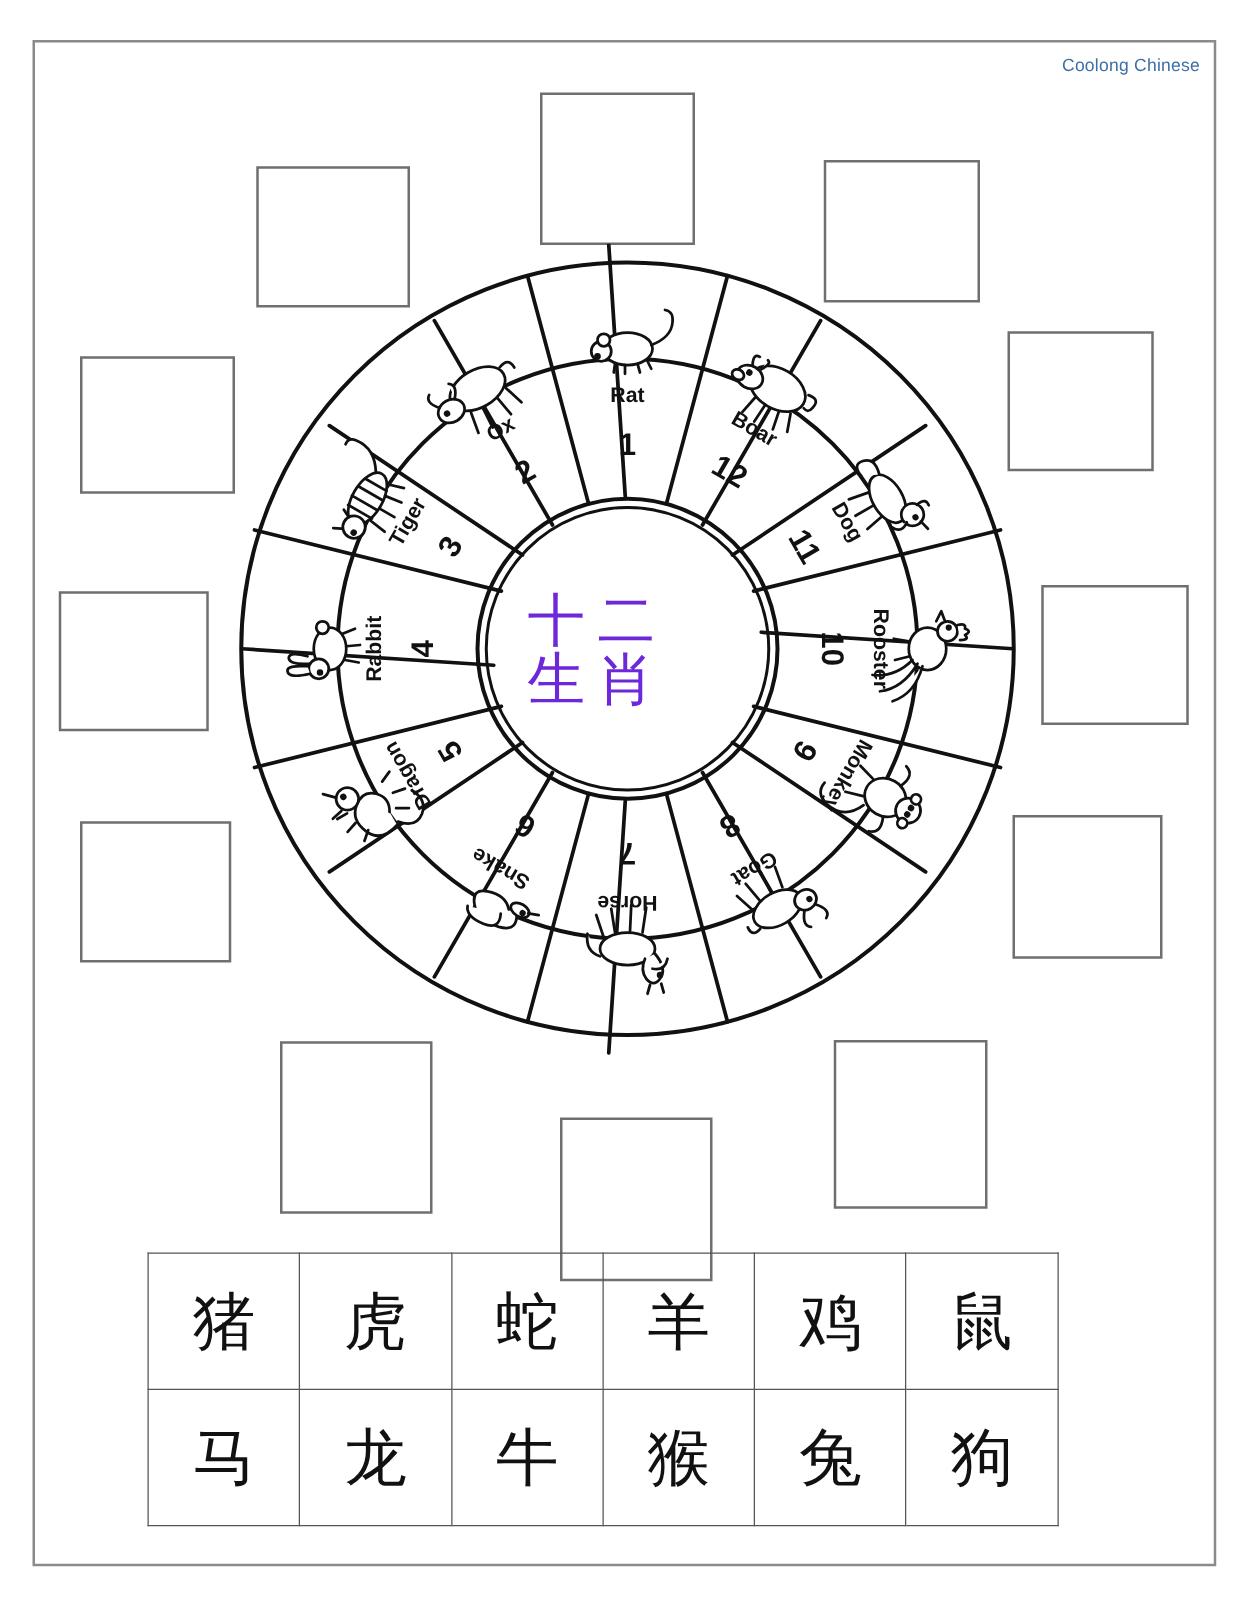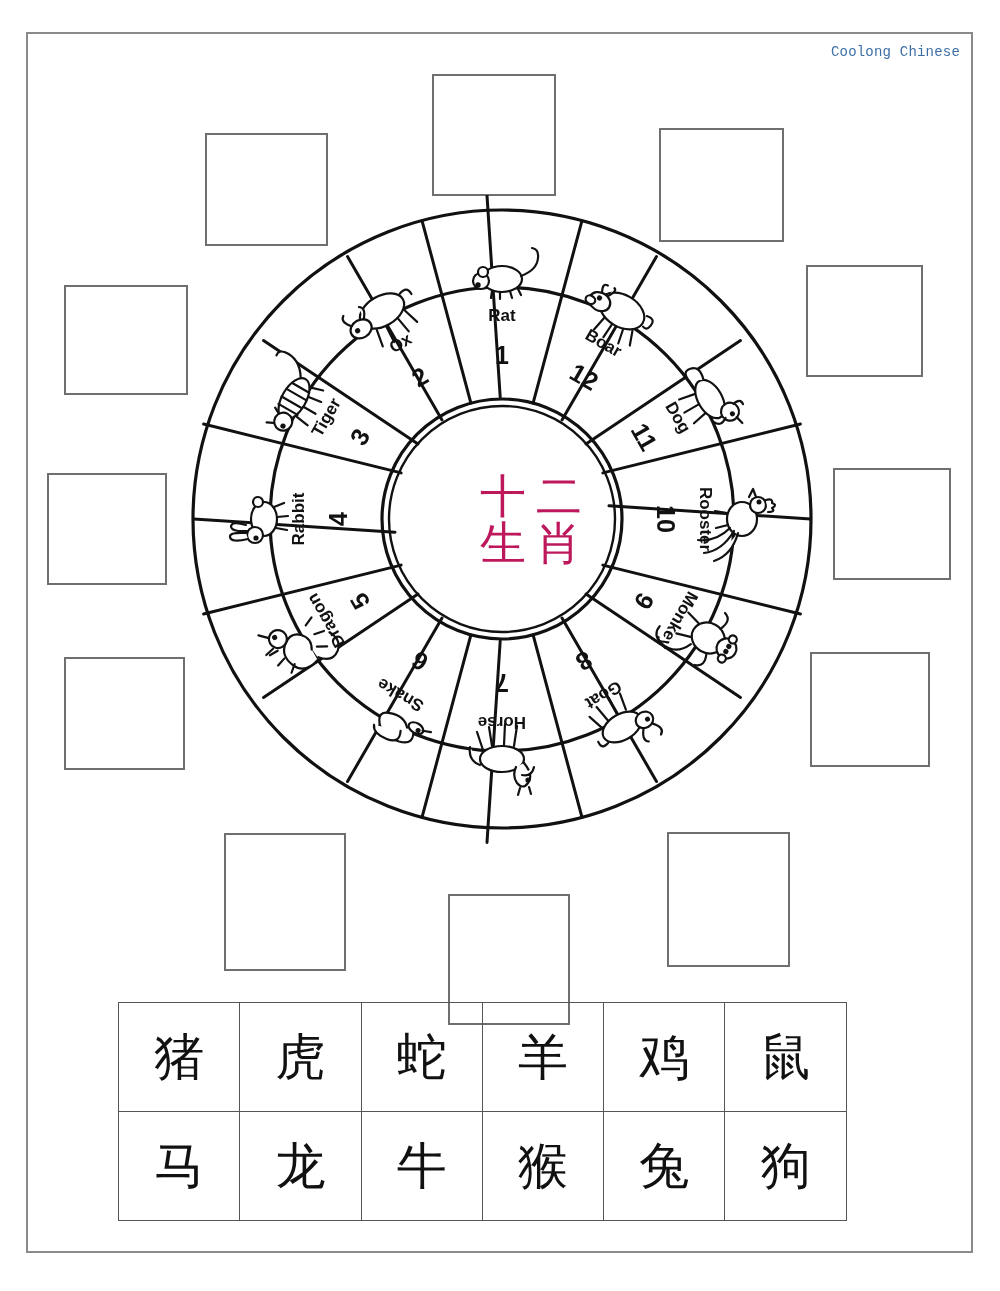--- a/index.html
+++ b/index.html
@@ -26,21 +26,21 @@
     height: 1221px;
     border: 2px solid #8a8a8a;
     box-sizing: border-box;
   }
   #brand {
     position: absolute;
     right: 40px;
     top: 44px;
     font-size: 14px;
     color: #3d6ea5;
-    font-family: Liberation Mono, monospace;
+    font-family: Liberation Sans, sans-serif;
     letter-spacing: 0.2px;
     white-space: nowrap;
     margin-left: 24px;
   }
   
   .answer-box {
     position: absolute;
     border: 2px solid #6f6f6f;
     background: #ffffff;
     box-sizing: border-box;
@@ -64,23 +64,23 @@
     fill: #111111;
   }
   .seg-name { font-size: 17px; }
   .seg-num  { font-size: 25px; }
   #center-han {
     position: absolute;
     left: 50%;
     top: 50%;
     transform: translate(-50%, -50%);
     width: 180px;
-    text-align: right;
+    text-align: left;
     font-family: "DejaVu Serif", "DejaVu Sans", serif;
-    color: #be185d;
+    color: #6d28d9;
     line-height: 1.02;
     pointer-events: none;
   }
   #center-han .han-row {
     display: block;
     font-size: 46px;
     letter-spacing: 10px;
     text-indent: 10px;
   }
   

